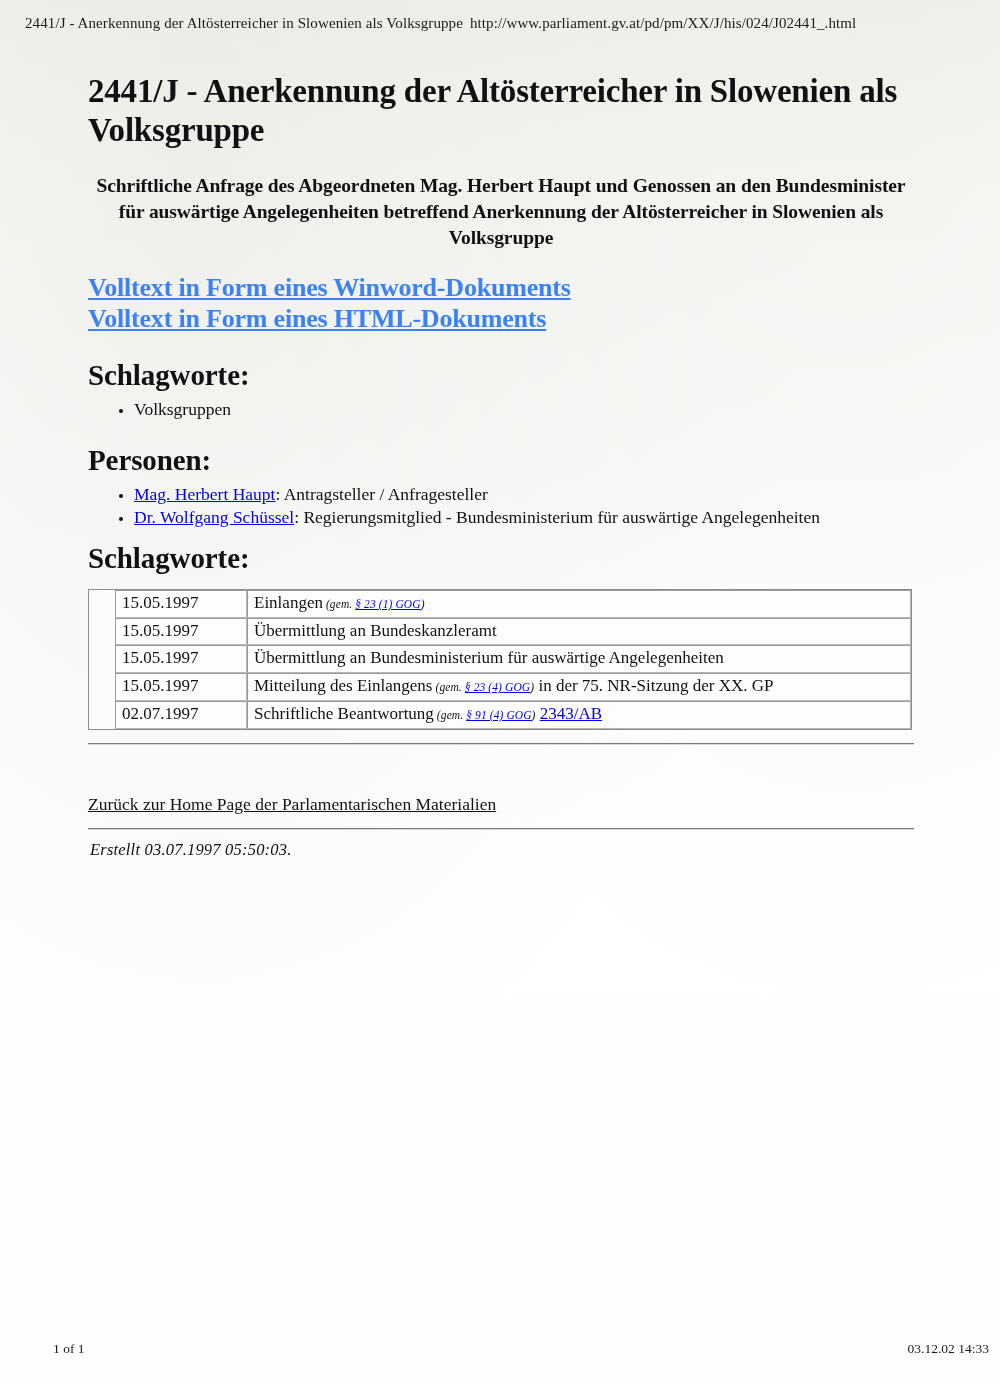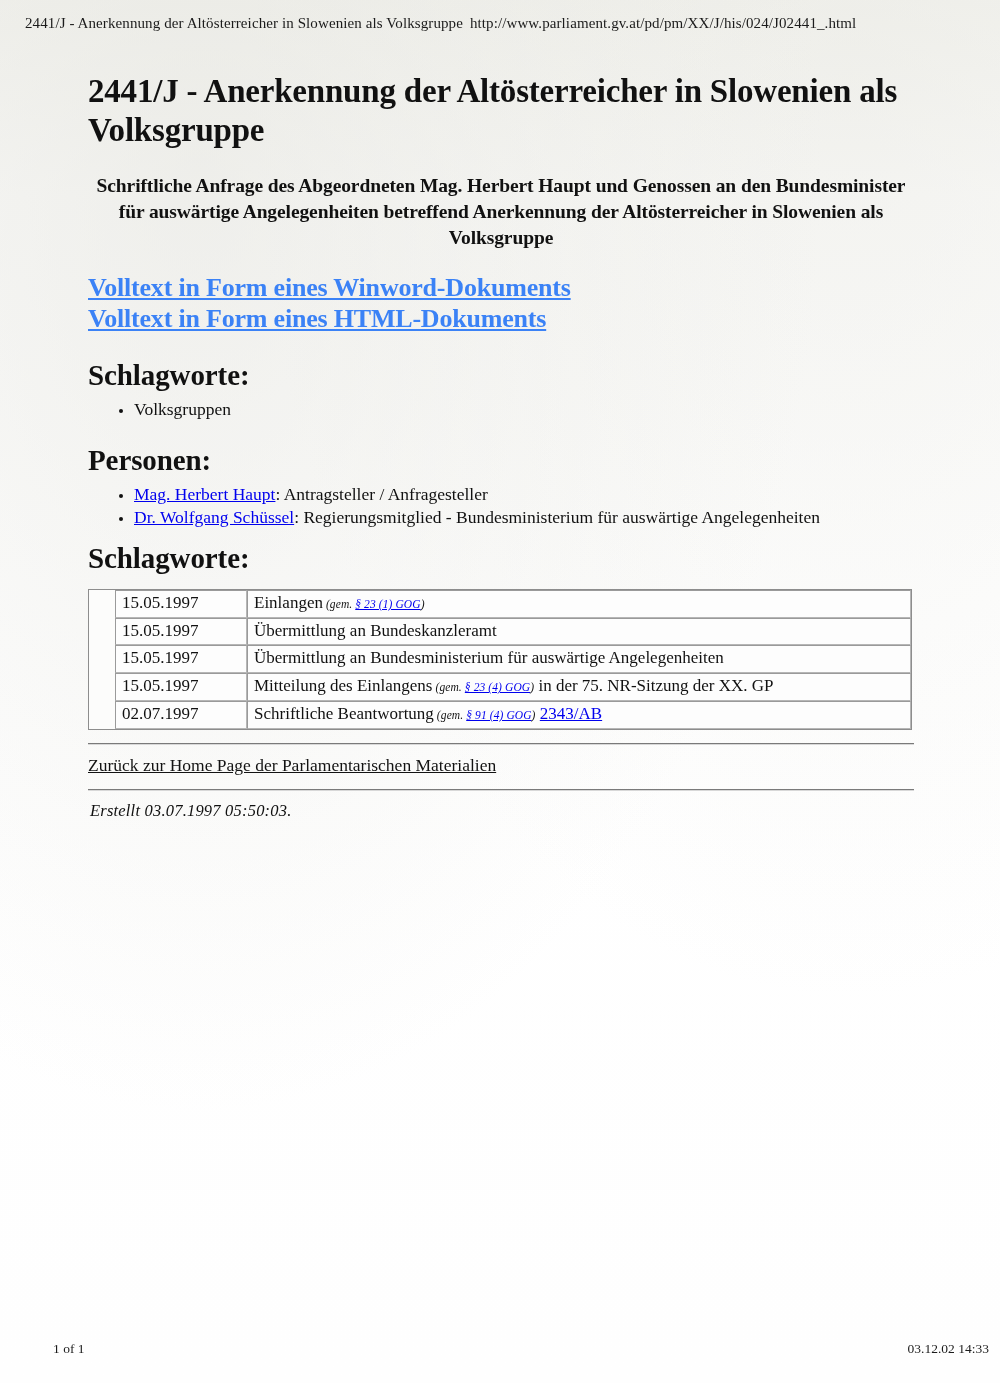--- a/index.html
+++ b/index.html
@@ -148,20 +148,21 @@
     border-bottom: 1px solid #d8d8d8;
     height: 0;
     margin: 13px 0 10px 0;
     width: 826px;
   }
 
   a.back-link {
     font-size: 17.5px;
     color: #131313;
     display: inline-block;
+    margin-top: 39px;
   }
 
   p.created {
     font-size: 16.5px;
     font-style: italic;
     margin: 10px 0 0 2px;
     letter-spacing: 0.2px;
   }
 
   

